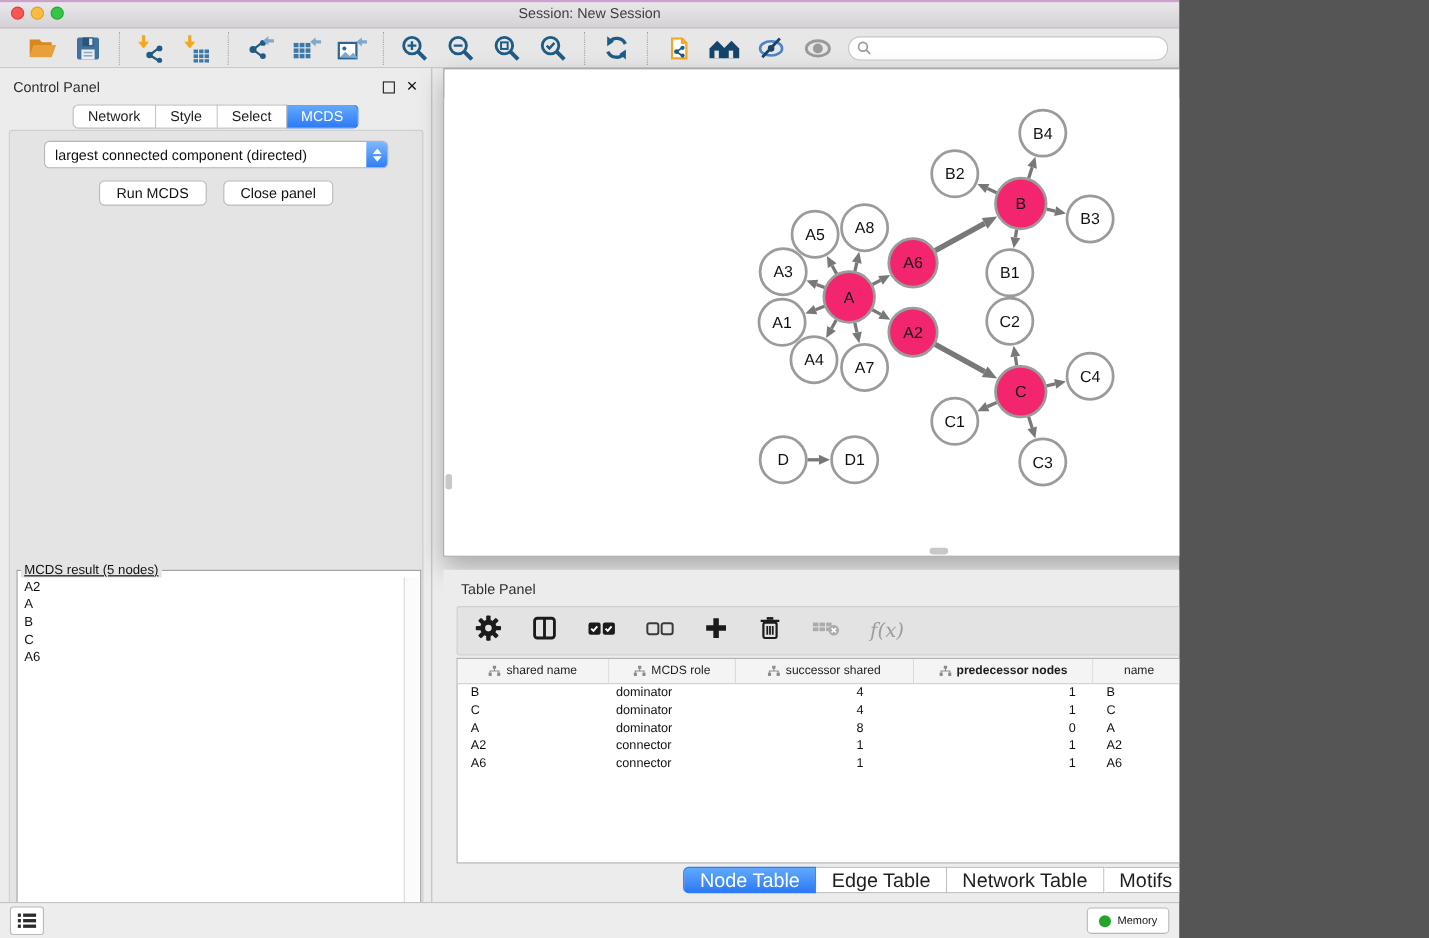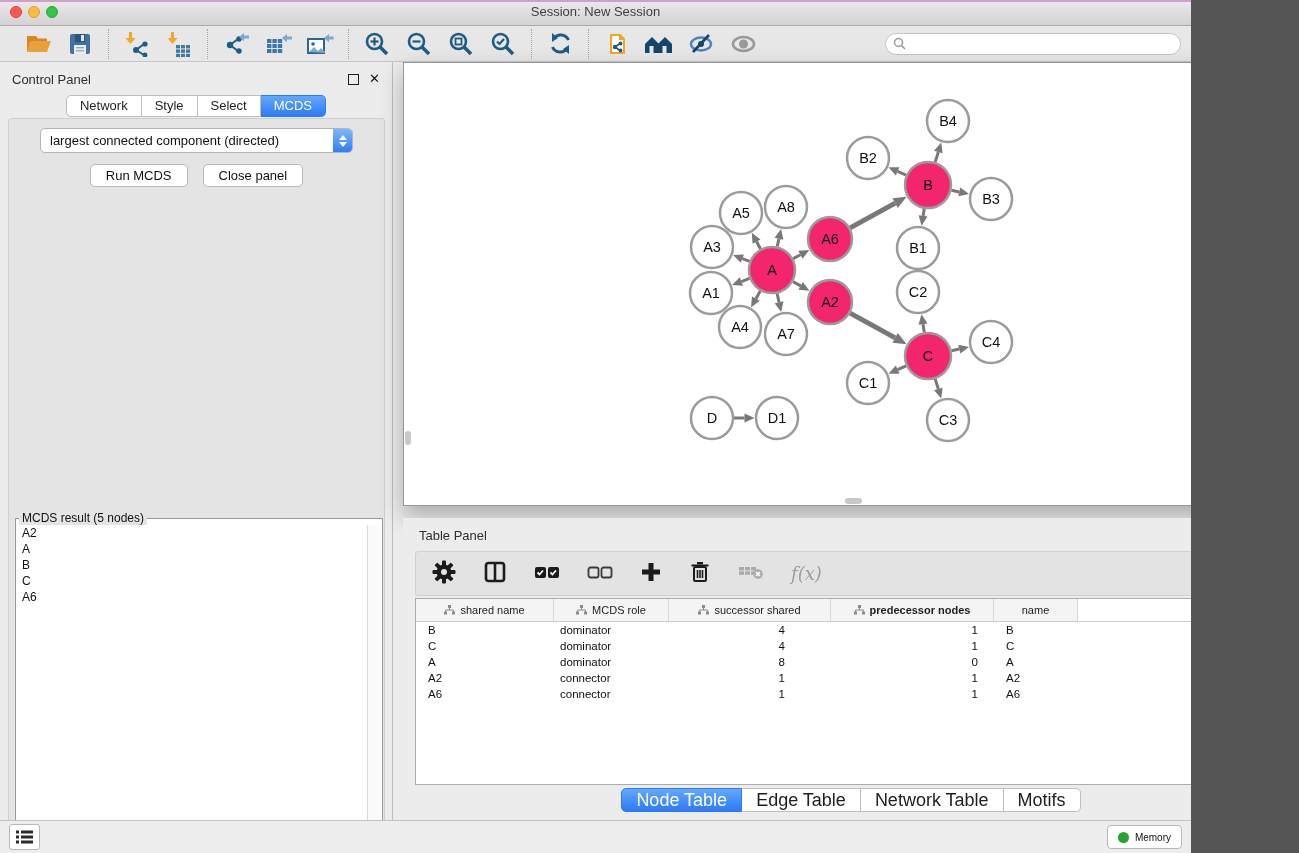--- a/index.html
+++ b/index.html
@@ -1,17 +1,17 @@
 <!DOCTYPE html>
 <html><head>
 <meta charset="utf-8">
 <style>
   html,body{margin:0;padding:0;background:#555;}
   body{font-family:"Liberation Sans","DejaVu Sans",sans-serif;}
-  #app{position:relative;width:1191px;height:853px;background:#ECECEC;overflow:hidden;}
+  #app{position:relative;width:1072px;height:853px;background:#ECECEC;overflow:hidden;}
 
   
   .titlebar{position:absolute;left:0;top:0;right:0;height:25px;
     background:linear-gradient(#ECE9EC,#D5D2D5);border-bottom:1px solid #ACAAAC;}
   .titlebar::before{content:"";position:absolute;left:0;top:0;right:0;height:2px;background:#CBA2CB;}
   .tl{position:absolute;width:12px;height:12px;border-radius:50%;top:6px;}
   .tl.red{background:#FC5753;border:1px solid #DF3D38;box-sizing:border-box;}
   .tl.yel{background:#FDBC40;border:1px solid #DEA023;box-sizing:border-box;}
   .tl.grn{background:#33C748;border:1px solid #27A532;box-sizing:border-box;}
   .titlebar .ttl{display:block;text-align:center;line-height:24px;font-size:13px;color:#3F3F3F;}
@@ -44,21 +44,21 @@
   .combo{position:relative;margin:9px auto 0;width:313px;height:25px;background:#fff;border:1px solid #B5B5B5;border-radius:5px;
     display:flex;align-items:center;box-sizing:border-box;}
   .combo .cval{flex:1;font-size:13px;color:#111;padding-left:9px;white-space:nowrap;overflow:hidden;}
   .stepper{width:19px;height:23px;background:linear-gradient(#7DB7FE,#2F7DF7);border-radius:0 4px 4px 0;
     display:flex;flex-direction:column;align-items:center;justify-content:center;gap:2px;}
   .tri-up{width:0;height:0;border-left:4px solid transparent;border-right:4px solid transparent;border-bottom:5px solid #fff;}
   .tri-dn{width:0;height:0;border-left:4px solid transparent;border-right:4px solid transparent;border-top:5px solid #fff;}
   .btnrow{margin-top:11px;display:flex;justify-content:center;gap:15px;}
   .pushbtn{background:#fff;border:1px solid #B9B9B9;border-radius:5px;height:23px;padding:0 15px;font-size:13px;color:#111;
     font-family:inherit;line-height:21px;cursor:default;}
-  .resultbox{position:absolute;left:6px;top:392px;width:366px;height:337px;background:#fff;border:1px solid #9A9A9A;margin:0;padding:0;}
+  .resultbox{position:absolute;left:6px;top:392px;width:366px;height:337px;background:#fff;border:1px solid #9A9A9A;margin:0;padding:0;text-decoration:underline;}
   .resultbox legend{font-size:12px;color:#111;background:#E4E4E4;padding:0 3px;margin-left:3px;}
   .rlist{position:absolute;left:1px;top:0;right:14px;bottom:1px;overflow:hidden;}
   .rlist .ritem{font-size:12px;color:#111;padding:1px 0 1px 5px;line-height:14px;}
   .rscroll{position:absolute;top:0;right:1px;bottom:1px;width:13px;background:#FBFBFB;border-left:1px solid #D9D9D9;}
 
   
   .netwin{position:absolute;left:403px;top:62px;width:896px;height:444px;background:#fff;border:1px solid #979797;
     box-sizing:border-box;box-shadow:0 10px 22px rgba(0,0,0,0.28);}
   .nettitle{position:relative;height:26px;background:linear-gradient(#EDEBEC,#D5D3D4);border-bottom:1px solid #B4B2B3;}
   .nettitle .ttl{display:block;text-align:center;line-height:26px;font-size:13px;color:#333;}

